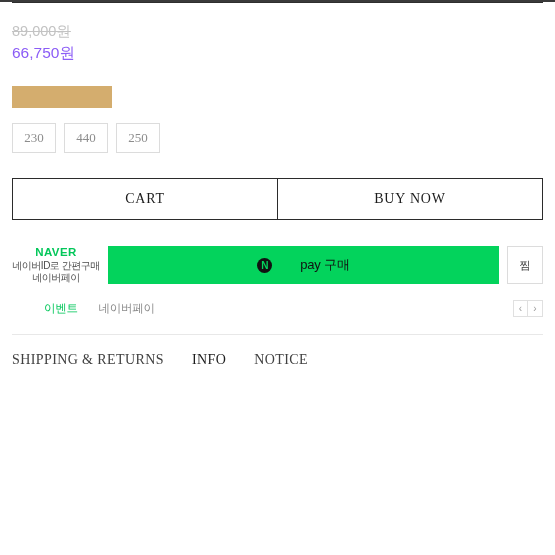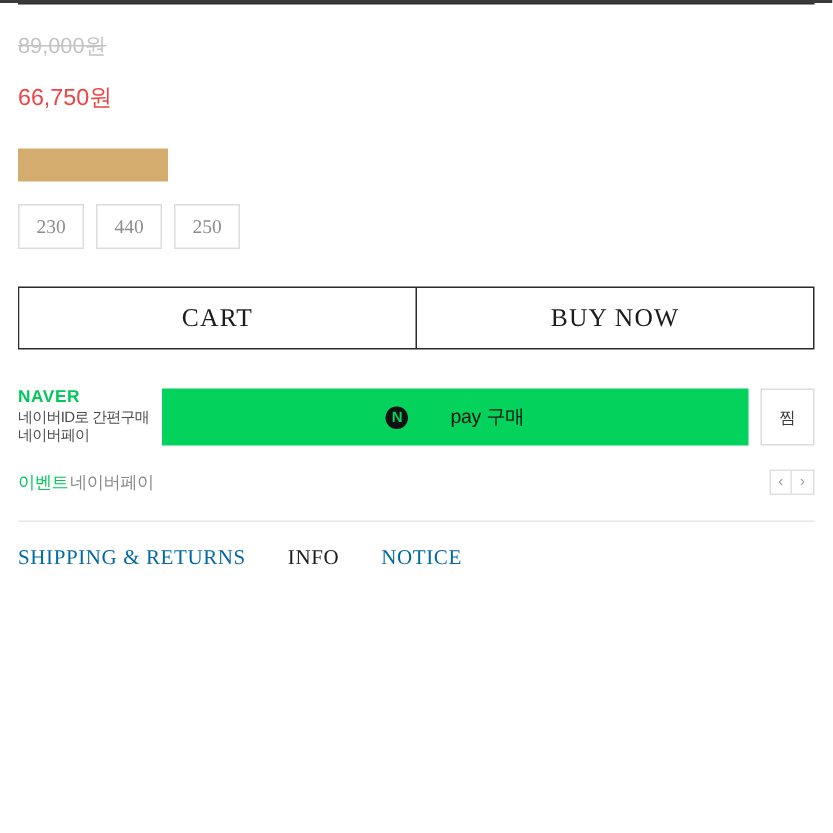--- a/index.html
+++ b/index.html
@@ -59,23 +59,23 @@
   .price-original {
     font-family: "Liberation Sans", sans-serif;
     font-size: 14.5px;
     color: #c3c3c3;
     text-decoration: line-through;
     line-height: 20px;
   }
   .price-sale {
     font-family: "Liberation Sans", sans-serif;
     font-size: 15.5px;
-    color: #ef4444;
+    color: #8b5cf6;
     line-height: 22px;
-    margin-top: 14px;
+    margin-top: 1px;
   }
 
   
   .swatch-row {
     padding: 22px 12px 0 12px;
   }
   .swatch {
     width: 100px;
     height: 22px;
     cursor: pointer;
@@ -109,37 +109,38 @@
     border: 1px solid #2b2b2b;
     box-sizing: border-box;
     height: 42px;
   }
   .action-btn {
     flex: 1;
     display: flex;
     align-items: center;
     justify-content: center;
     font-family: "Liberation Serif", serif;
-    font-size: 17px;
+    font-size: 14px;
     color: #1c1c1c;
     letter-spacing: 0.8px;
     cursor: pointer;
     background: #ffffff;
   }
   .action-btn + .action-btn {
     border-left: 1px solid #2b2b2b;
   }
 
   
   .naver-row {
     display: flex;
     align-items: center;
     margin: 26px 12px 0 12px;
     height: 38px;
     gap: 8px;
+    text-align: center;
   }
   .naver-info {
     width: 88px;
     flex: 0 0 auto;
     line-height: 1.18;
   }
   .naver-logo {
     font-family: "Liberation Sans", sans-serif;
     font-weight: bold;
     font-size: 11.5px;
@@ -203,21 +204,22 @@
   .event-row {
     display: flex;
     align-items: center;
     justify-content: space-between;
     margin: 14px 12px 0 12px;
     height: 20px;
   }
   .event-left {
     display: flex;
     align-items: flex-start;
-    gap: 1px;
+    gap: 21px;
+    margin-left: 32px;
   }
   .event-tag {
     font-family: "Liberation Sans", sans-serif;
     font-size: 11.5px;
     color: #03c75a;
     letter-spacing: -0.3px;
   }
   .event-text {
     font-family: "Liberation Sans", sans-serif;
     font-size: 11.5px;
@@ -253,21 +255,21 @@
   .tab-row {
     display: flex;
     align-items: center;
     gap: 28px;
     padding: 17px 12px 0 12px;
   }
   .tab {
     font-family: "Liberation Serif", serif;
     font-size: 14px;
     letter-spacing: 0.4px;
-    color: #0369a1;
+    color: #404040;
     cursor: pointer;
     white-space: nowrap;
   }
   .tab.active {
     color: #1c1c1c;
   }
 </style>
 </head>
 <body>
 

